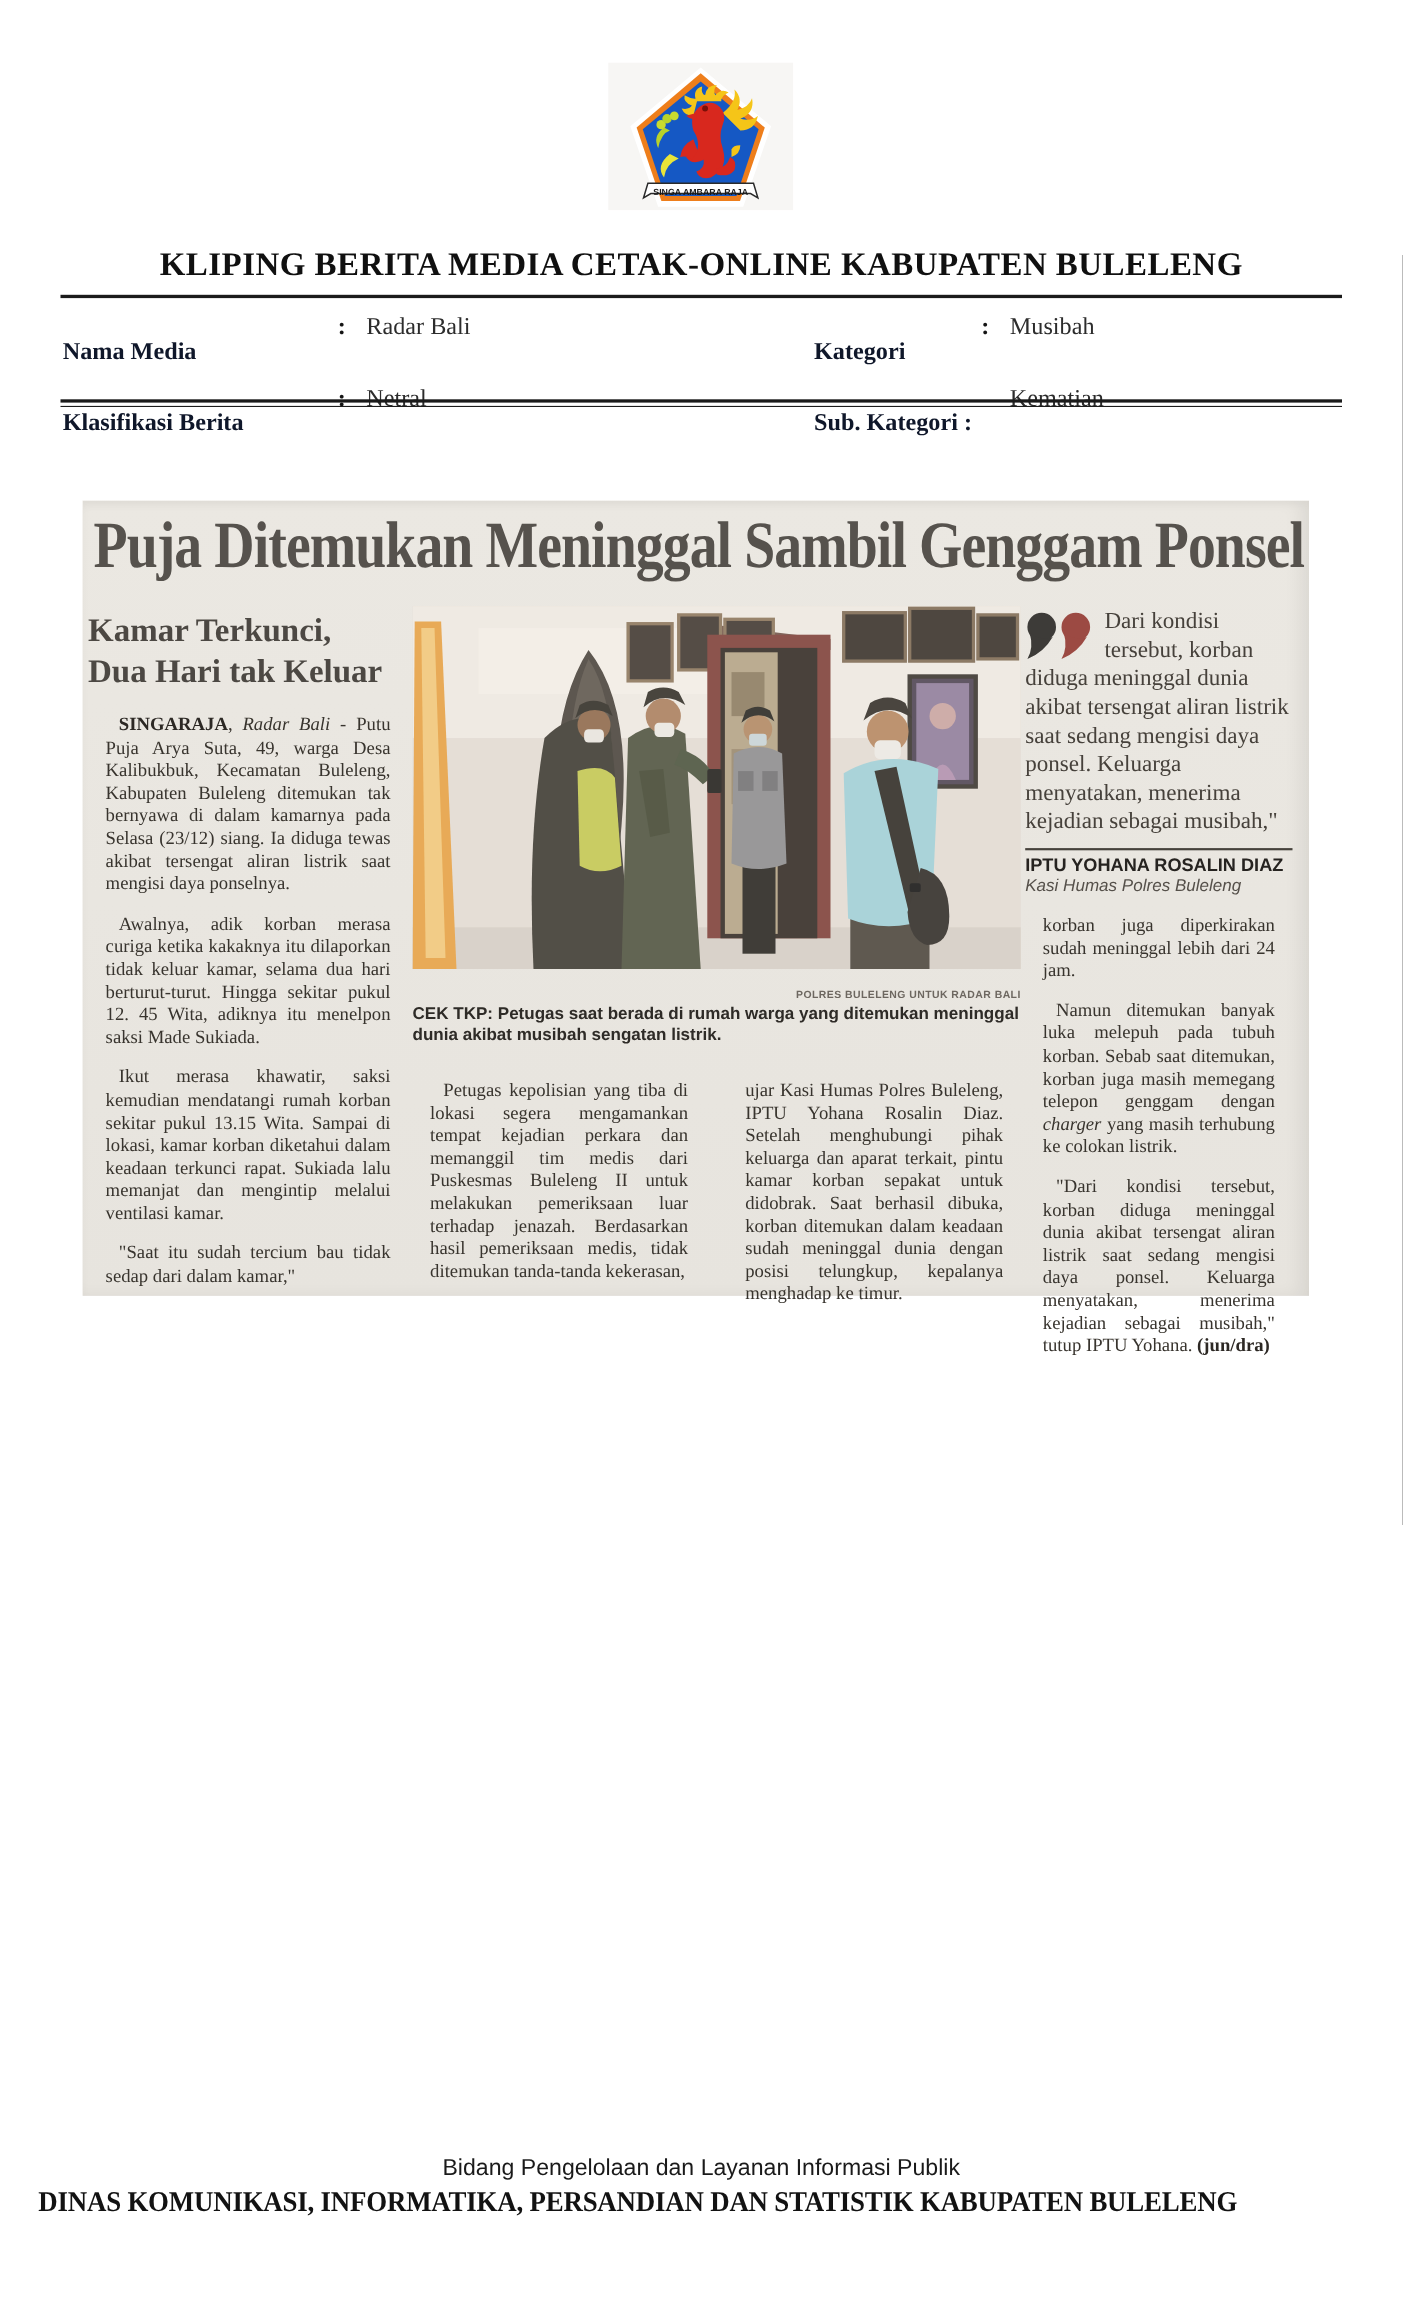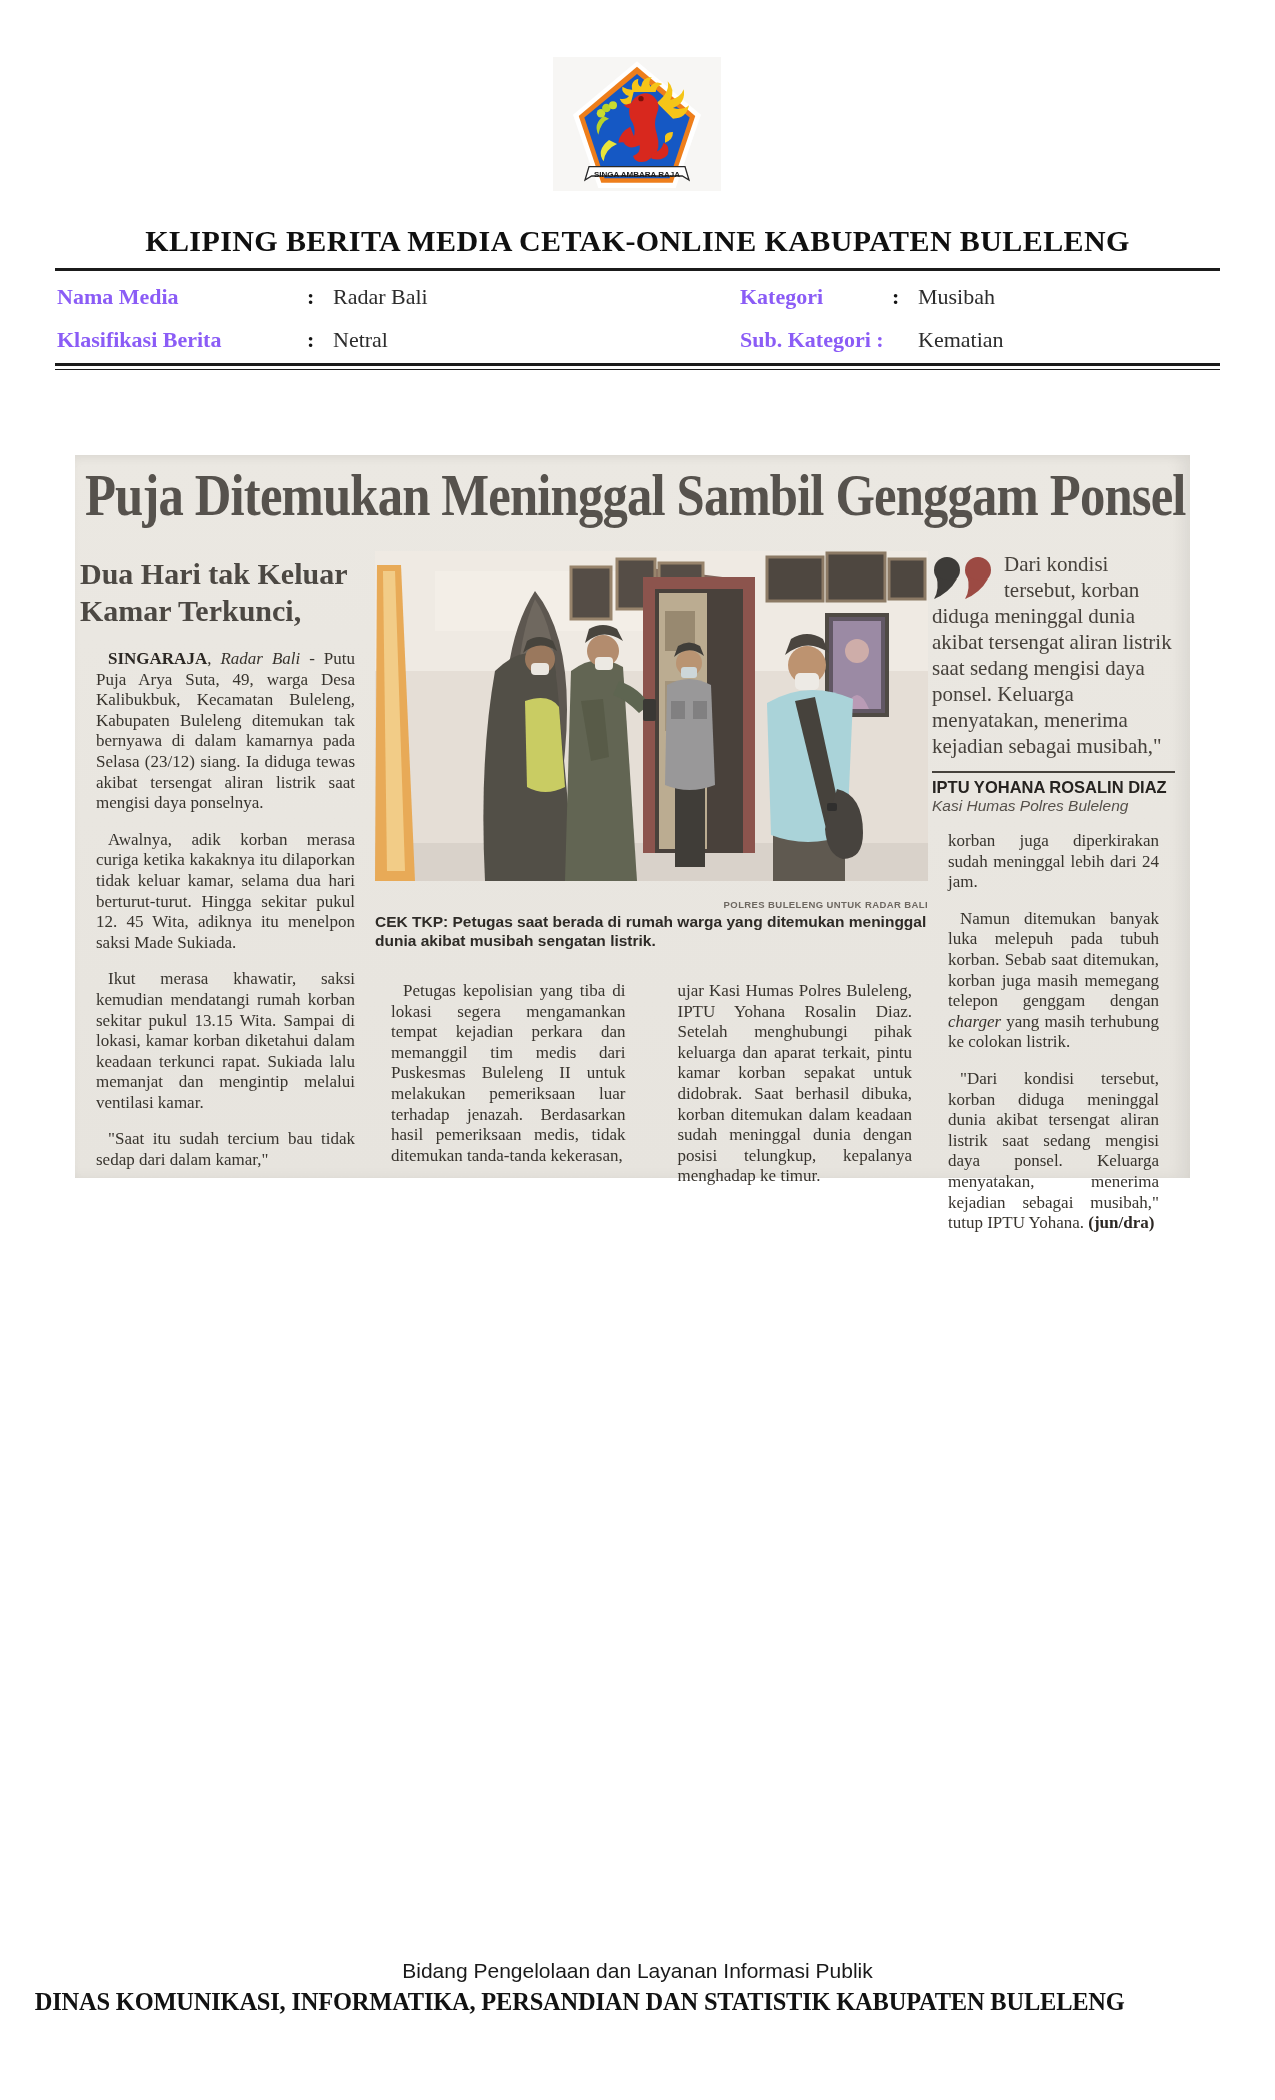--- a/index.html
+++ b/index.html
@@ -9,21 +9,21 @@
   
   .logo-box{position:absolute;left:553px;top:57px;width:168px;height:134px;background:#f7f6f4;}
   .page-title{position:absolute;top:224px;left:0;width:100%;text-align:center;
               font-size:30px;font-weight:700;letter-spacing:.4px;color:#101010;}
   .rule-1{position:absolute;top:268px;left:55px;width:1165px;border-top:3px solid #1b1b1b;}
   .rule-2{position:absolute;top:363px;left:55px;width:1165px;height:3px;
           border-top:3px solid #1b1b1b;border-bottom:1px solid #1b1b1b;}
 
   .meta{position:absolute;top:284px;left:57px;width:1163px;font-size:22px;}
   .meta-row{display:grid;grid-template-columns:250px 26px 407px 152px 26px auto;margin-bottom:17px;}
-  .meta-label{font-weight:700;color:#8b5cf6;}
+  .meta-label{font-weight:700;color:#0f172a;margin-top:22px;}
   .meta-colon{font-weight:700;color:#141414;}
   .meta-value{color:#2c2c2c;}
 
   
   .clipping{position:absolute;left:75px;top:455px;width:1115px;height:723px;
             background:linear-gradient(180deg,var(--newsprint,#ebe8e2) 0%,#e7e4de 100%);
             box-shadow:inset -10px 0 14px rgba(0,0,0,.05), inset 0 4px 8px rgba(0,0,0,.03);}
   .headline-wrap{position:absolute;top:6px;left:10px;width:1100px;overflow:visible;}
   .headline{display:inline-block;white-space:nowrap;font-size:60px;font-weight:700;
             color:#56524d;letter-spacing:-1px;transform:scaleX(.845);transform-origin:0 50%;}
@@ -120,22 +120,22 @@
   <div class="rule-2"></div>
 
   <div class="clipping">
 
     <div class="headline-wrap">
       <span class="headline">Puja Ditemukan Meninggal Sambil Genggam Ponsel</span>
     </div>
 
     <div class="col1">
       <div class="subhead">
+        <div>Kamar Terkunci,</div>
         <div>Dua Hari tak Keluar</div>
-        <div>Kamar Terkunci,</div>
       </div>
       <p class="body"><b>SINGARAJA</b><span>, </span><i>Radar Bali</i><span> - Putu Puja Arya Suta, 49, warga Desa Kalibukbuk, Kecamatan Buleleng, Kabupaten Buleleng ditemukan tak bernyawa di dalam kamarnya pada Selasa (23/12) siang. Ia diduga tewas akibat tersengat aliran listrik saat mengisi daya ponselnya.</span></p>
       <p class="body">Awalnya, adik korban merasa curiga ketika kakaknya itu dilaporkan tidak keluar kamar, selama dua hari berturut-turut. Hingga sekitar pukul 12. 45 Wita, adiknya itu menelpon saksi Made Sukiada.</p>
       <p class="body">Ikut merasa khawatir, saksi kemudian mendatangi rumah korban sekitar pukul 13.15 Wita. Sampai di lokasi, kamar korban diketahui dalam keadaan terkunci rapat. Sukiada lalu memanjat dan mengintip melalui ventilasi kamar.</p>
       <p class="body">"Saat itu sudah tercium bau tidak sedap dari dalam kamar,"</p>
     </div>
 
     <div class="middle">
       <svg class="photo" viewBox="0 0 553 330" preserveAspectRatio="none">
 

